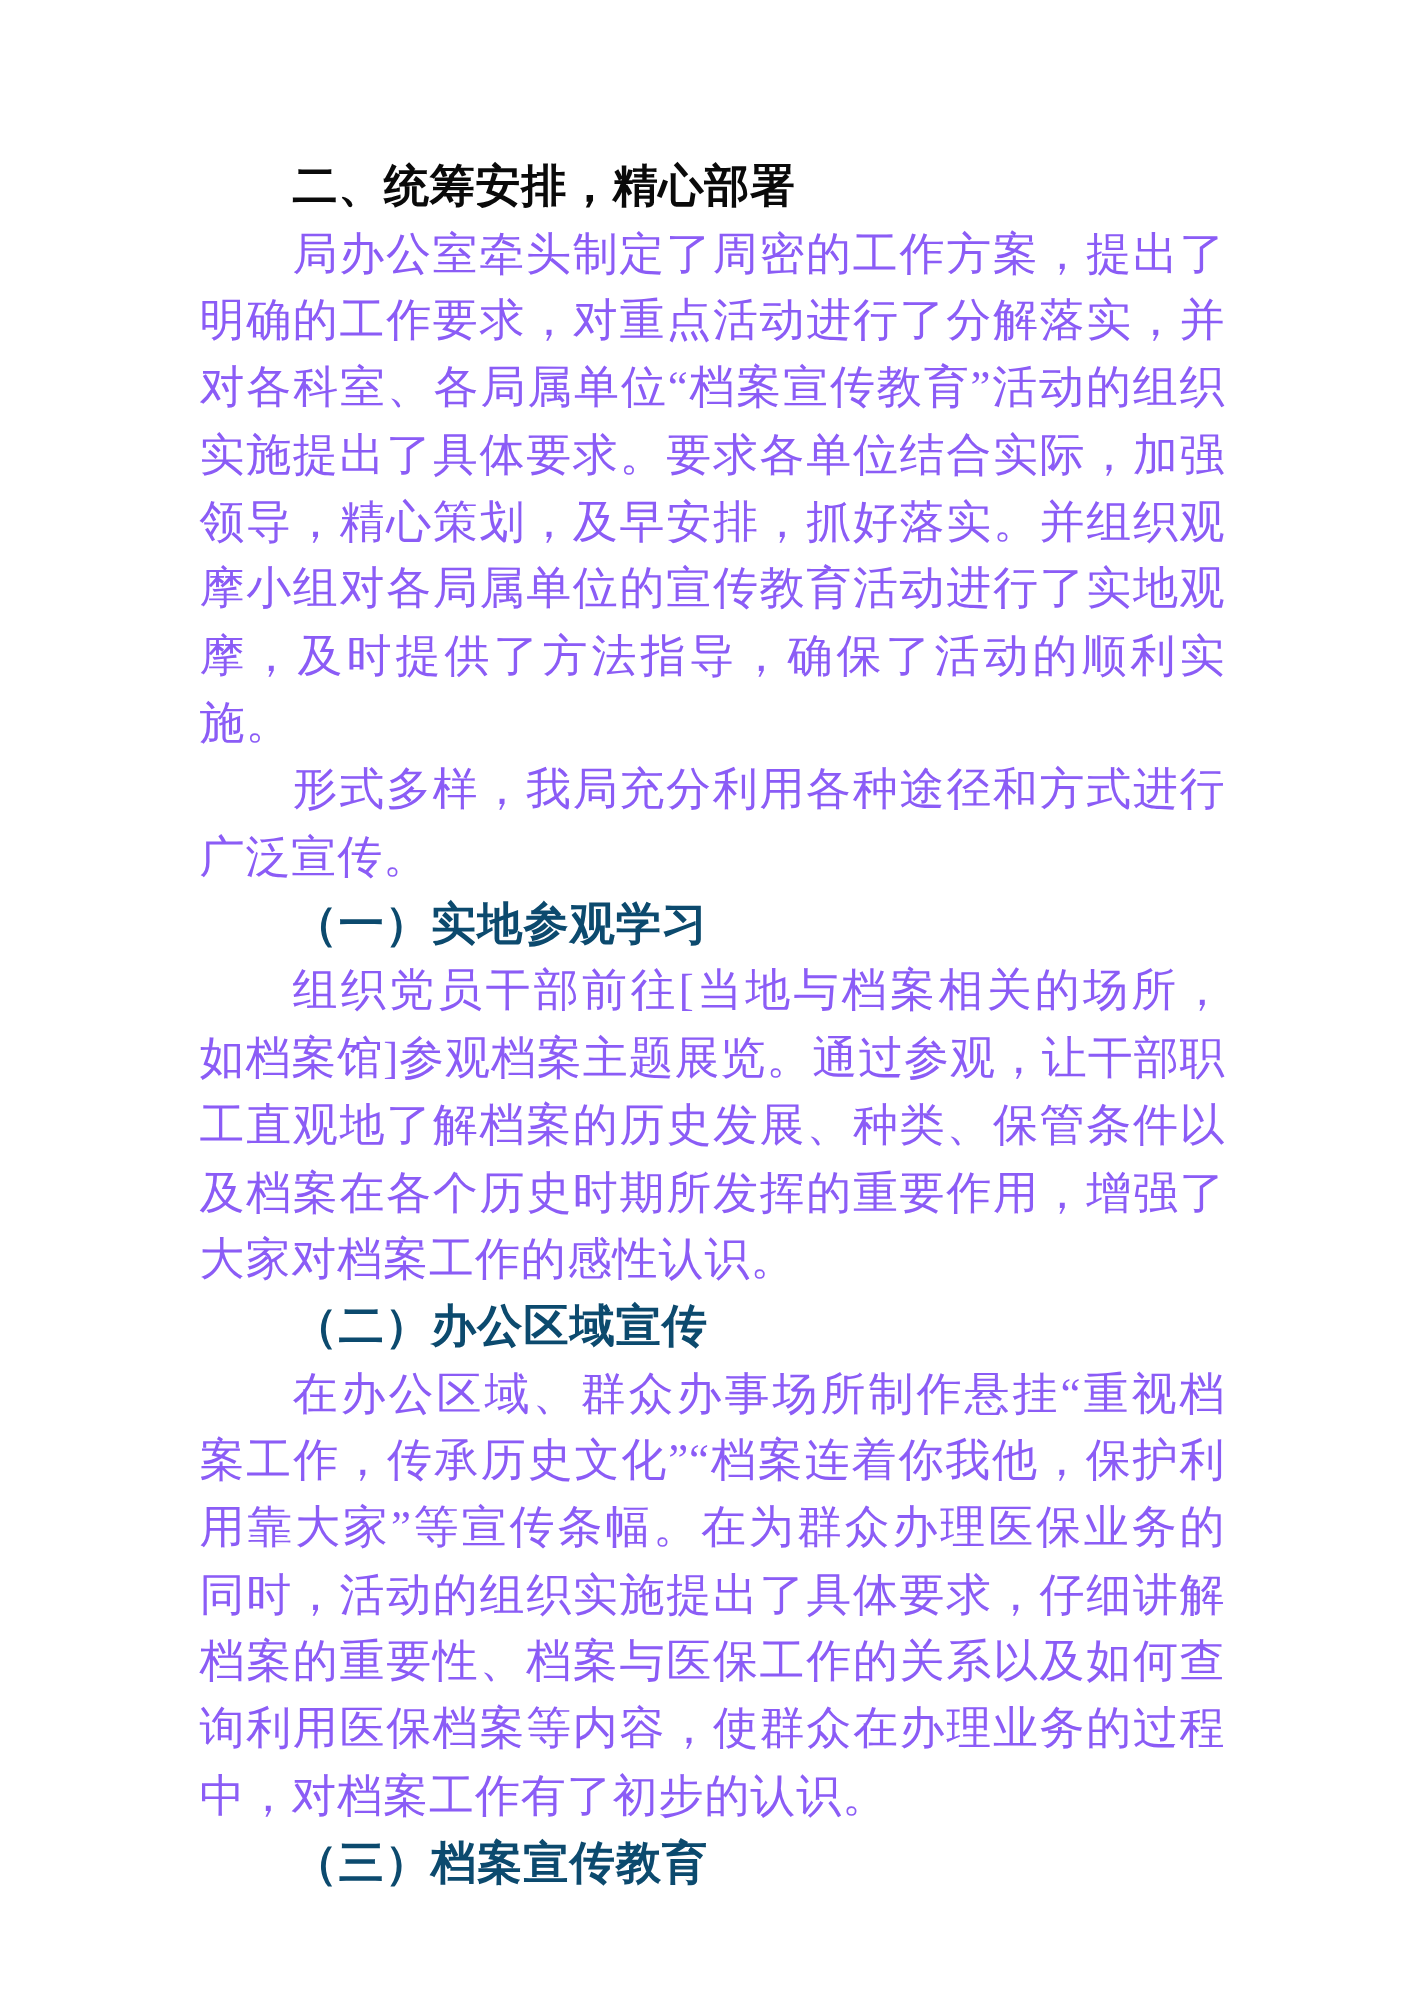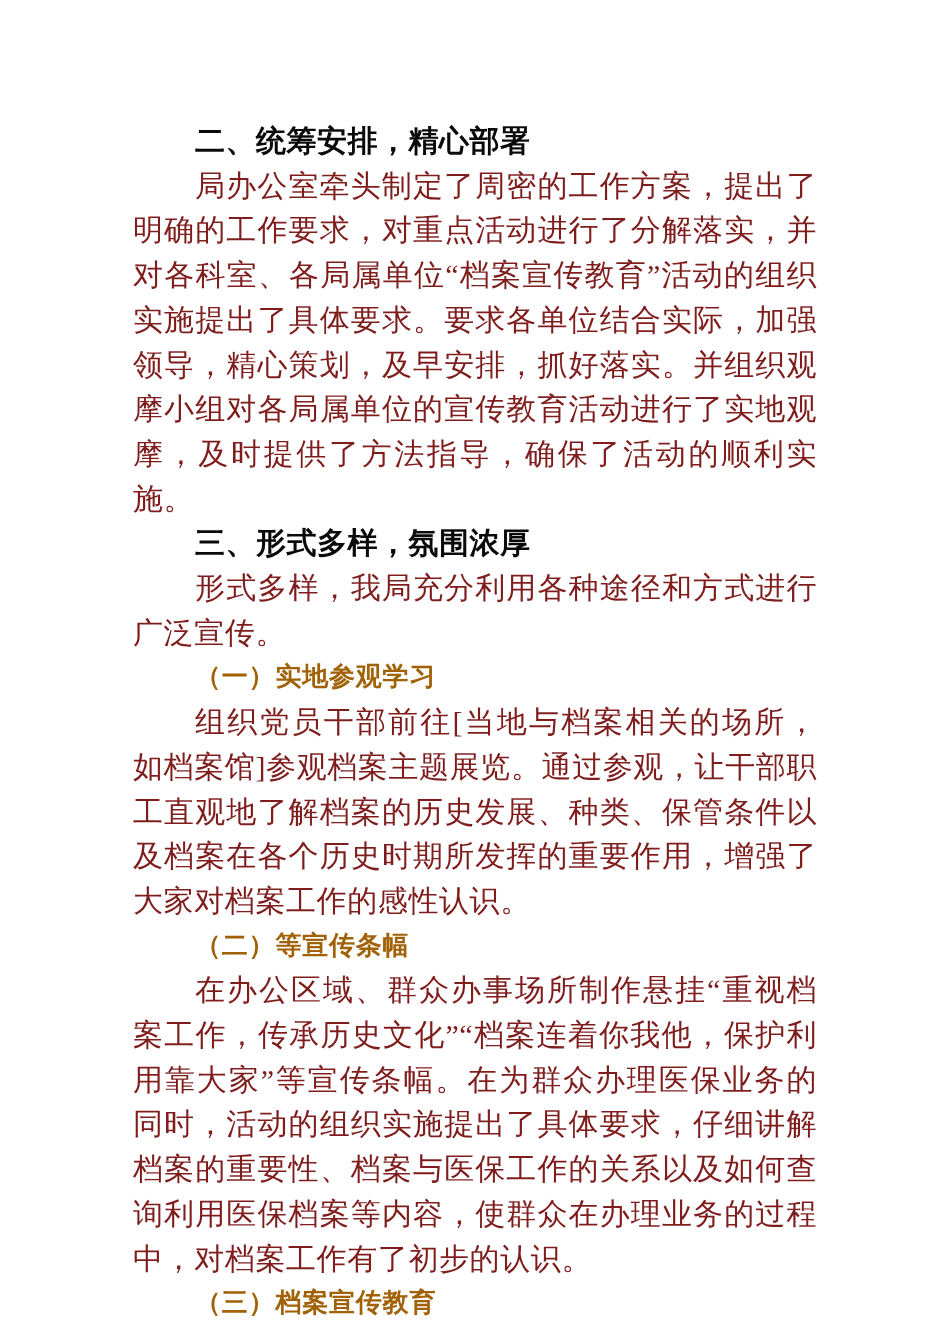--- a/index.html
+++ b/index.html
@@ -15,83 +15,81 @@
     background: #ffffff;
     overflow: hidden;
     box-sizing: border-box;
   }
 
   .content {
     position: absolute;
     left: 133px;
     top: 103px;
     width: 684px;
-    margin-top: 16px;
   }
 
   
   .h1 {
     font-family: "Liberation Sans", "DejaVu Sans", sans-serif;
     font-weight: bold;
     font-size: 30px;
     line-height: 44.7px;
     color: #0a0a0a;
     text-indent: 62px;
     letter-spacing: 0.5px;
     margin: 0;
     white-space: pre-wrap;
   }
 
   
   .h2 {
     font-family: "Liberation Serif", "DejaVu Serif", serif;
     font-weight: bold;
-    font-size: 26px;
+    font-size: 30px;
     line-height: 44.7px;
-    color: #a16207;
+    color: #0c4a6e;
     text-indent: 62px;
     letter-spacing: 0.8px;
     margin: 0;
     white-space: pre-wrap;
   }
 
   
   .body-p {
     font-family: "Liberation Serif", "DejaVu Serif", serif;
     font-weight: normal;
     font-size: 30px;
     line-height: 44.7px;
-    color: #7f1d1d;
+    color: #8b5cf6;
     text-indent: 62px;
     text-align: justify;
     text-justify: inter-character;
     letter-spacing: 0.6px;
     margin: 0;
     white-space: pre-wrap;
     word-break: break-all;
   }
 </style>
 </head>
 <body>
 
 <div class="page">
   <div class="content">
 
     <h2 class="h1">二、统筹安排，精心部署</h2>
 
     <p class="body-p">局办公室牵头制定了周密的工作方案，提出了明确的工作要求，对重点活动进行了分解落实，并对各科室、各局属单位“档案宣传教育”活动的组织实施提出了具体要求。要求各单位结合实际，加强领导，精心策划，及早安排，抓好落实。并组织观摩小组对各局属单位的宣传教育活动进行了实地观摩，及时提供了方法指导，确保了活动的顺利实施。</p>
 
-    <h2 class="h1">三、形式多样，氛围浓厚</h2>
 
     <p class="body-p">形式多样，我局充分利用各种途径和方式进行广泛宣传。</p>
 
     <h3 class="h2">（一）实地参观学习</h3>
 
     <p class="body-p">组织党员干部前往[当地与档案相关的场所，如档案馆]参观档案主题展览。通过参观，让干部职工直观地了解档案的历史发展、种类、保管条件以及档案在各个历史时期所发挥的重要作用，增强了大家对档案工作的感性认识。</p>
 
-    <h3 class="h2">（二）等宣传条幅</h3>
+    <h3 class="h2">（二）办公区域宣传</h3>
 
     <p class="body-p">在办公区域、群众办事场所制作悬挂“重视档案工作，传承历史文化”“档案连着你我他，保护利用靠大家”等宣传条幅。在为群众办理医保业务的同时，活动的组织实施提出了具体要求，仔细讲解档案的重要性、档案与医保工作的关系以及如何查询利用医保档案等内容，使群众在办理业务的过程中，对档案工作有了初步的认识。</p>
 
     <h3 class="h2">（三）档案宣传教育</h3>
 
   </div>
 </div>
 
 </body></html>

